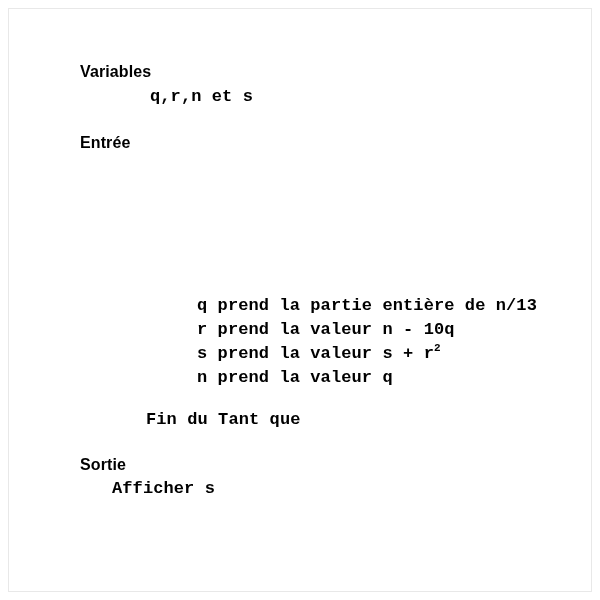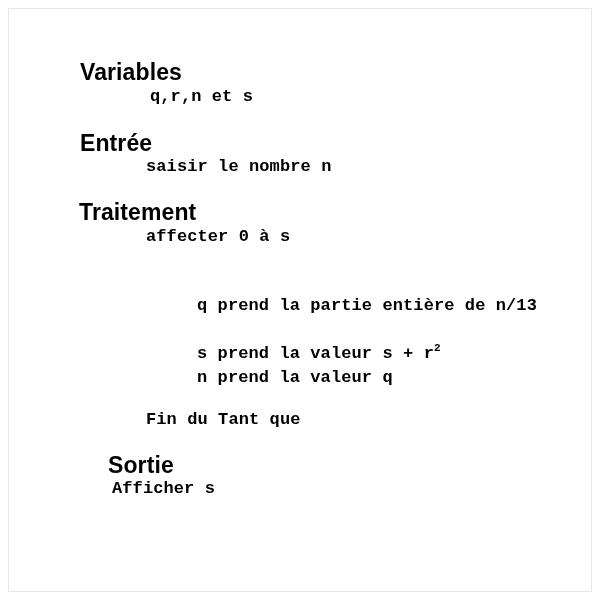--- a/index.html
+++ b/index.html
@@ -39,21 +39,21 @@
   .line {
     position: absolute;
     white-space: pre;
     font-weight: bold;
     font-size: 17px;
     line-height: 20px;
     letter-spacing: 0.1px;
     color: #000000;
   }
   .kw {
-    font-size: 23px;
+    font-size: 16px;
   }
   .body-line {
     font-size: 17px;
     font-family: Liberation Mono, monospace;
   }
   sup {
     font-size: 11px;
     vertical-align: super;
     line-height: 0;
   }
@@ -64,34 +64,32 @@
 <div class="page">
   <div class="frame"></div>
   <div class="algo">
 
     <div class="line kw" style="left:80px; top:62px;">Variables</div>
 
     <div class="line body-line" style="left:150px; top:87px;">q,r,n et s</div>
 
     <div class="line kw" style="left:80px; top:133px;text-align:center;">Entrée</div>
 
-    <div class="line body-line" style="left:146px; top:157px;">saisir le nombre n</div>
 
-    <div class="line kw" style="left:79px; top:202px;">Traitement</div>
 
-    <div class="line body-line" style="left:146px; top:227px;">affecter 0 à s</div>
 
 
     <div class="line body-line" style="left:197px; top:296px;">q prend la partie entière de n/13</div>
 
+    <div class="line body-line" style="left:197px; top:320px;">r prend la valeur n - 10q</div>
 
     <div class="line body-line" style="left:197px; top:344px;text-align:center;"><span>s prend la valeur s + r</span><sup>2</sup></div>
 
     <div class="line body-line" style="left:197px; top:368px;">n prend la valeur q</div>
 
     <div class="line body-line" style="left:146px; top:410px;text-align:right;">Fin du Tant que</div>
 
-    <div class="line kw" style="left:80px; top:455px;margin-left:28px;">Sortie</div>
+    <div class="line kw" style="left:80px; top:455px;">Sortie</div>
 
     <div class="line body-line" style="left:112px; top:479px;text-align:right;">Afficher s</div>
 
   </div>
 </div>
 
 </body></html>

